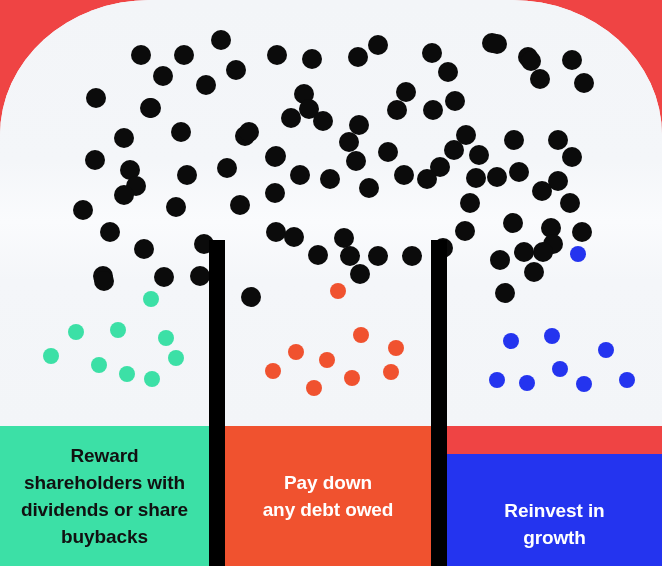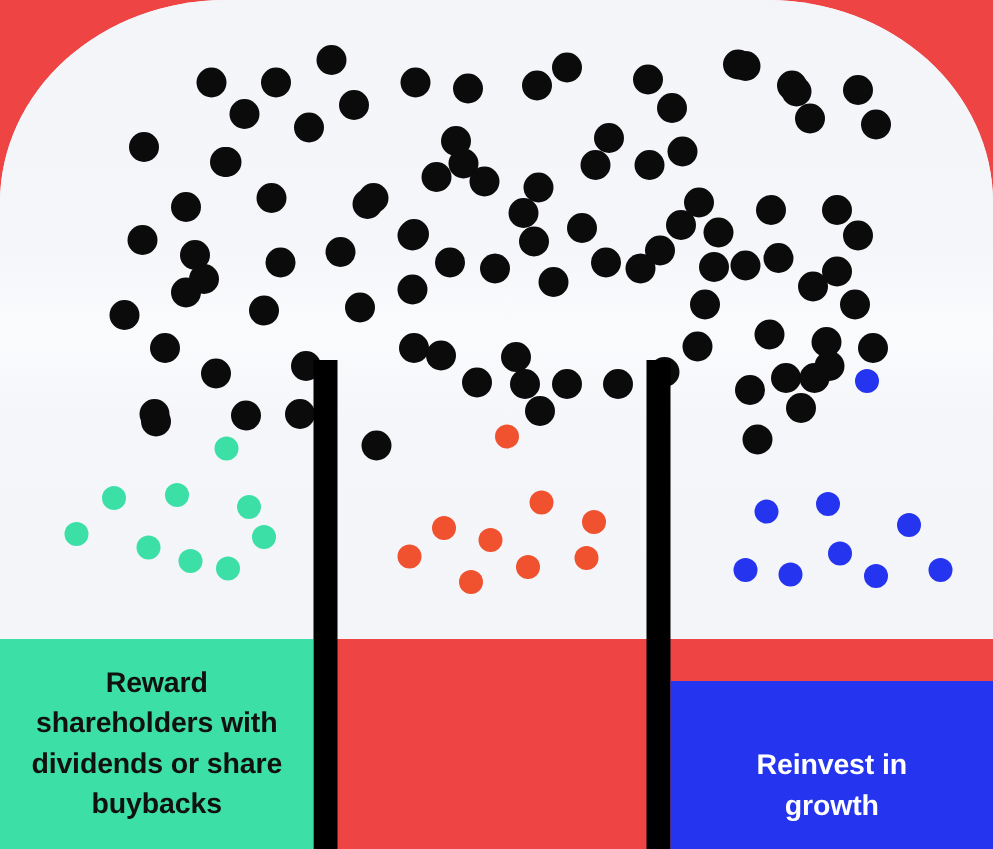--- a/index.html
+++ b/index.html
@@ -229,19 +229,23 @@
       <div class="divider" style="left: 431px; top: 240px; width: 16px; background: rgb(0, 0, 0);"></div>
     </div>
 
   <div id="bands">
       <div class="band" style="left: 0px; width: 209px; background: rgb(60, 224, 166);">
         <div class="band-label" style="color: rgb(17, 17, 17);">Reward
 shareholders with
 dividends or share
 buybacks</div>
       </div>
+      <div class="band" style="left: 225px; width: 206px; background: rgb(240, 82, 47);">
+        <div class="band-label" style="color: rgb(255, 255, 255);">Pay down
+any debt owed</div>
+      </div>
       <div class="band" style="left: 447px; width: 215px; background: rgb(36, 52, 239); margin-top: 28px;">
         <div class="band-label" style="color: rgb(255, 255, 255);">Reinvest in
 growth</div>
       </div>
     </div>
 
 </div>
 
 </body></html>

